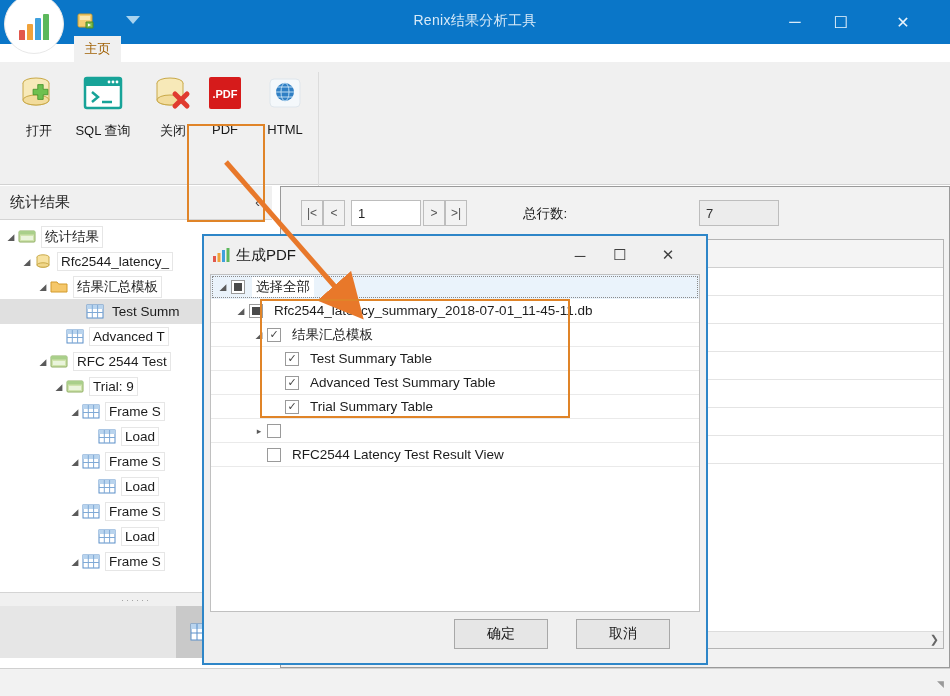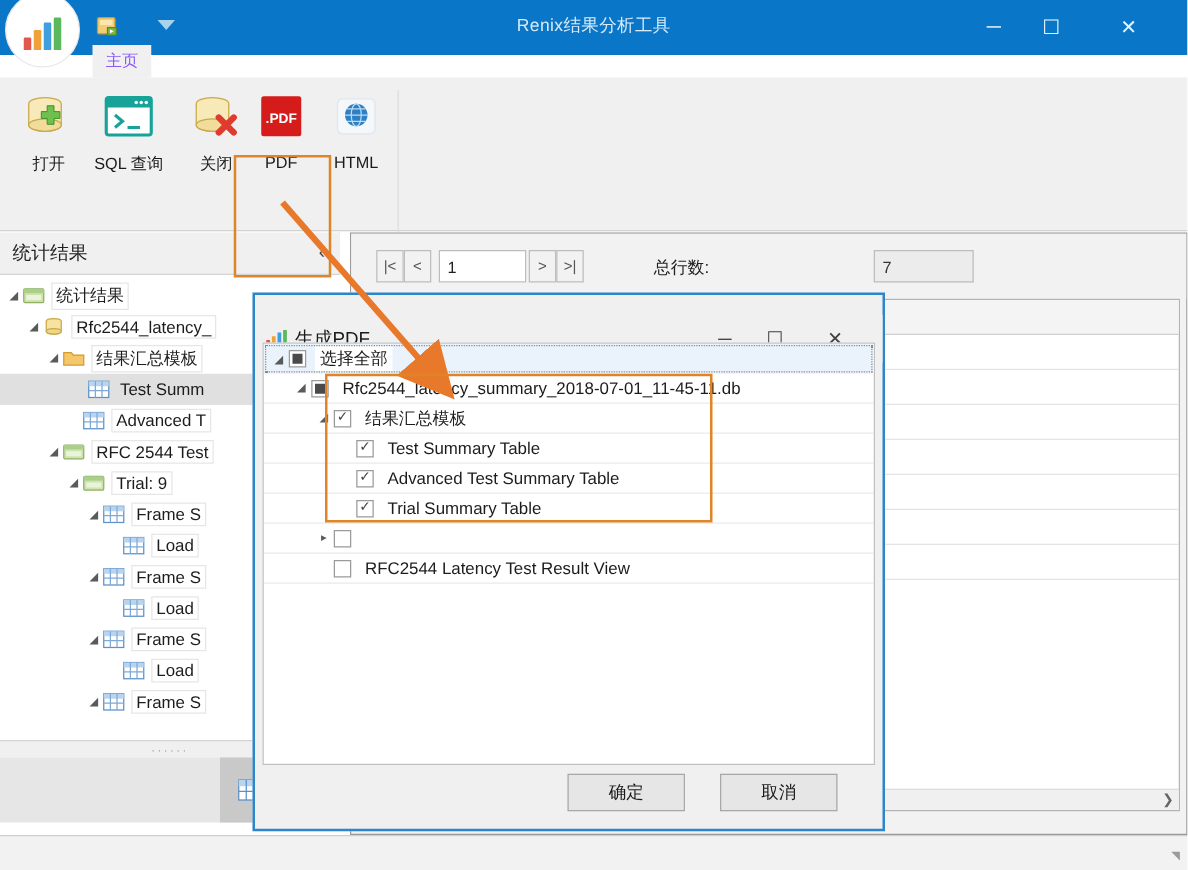--- a/index.html
+++ b/index.html
@@ -41,21 +41,21 @@
     cursor:default;
   }
   #btn-min{ right:132px; } #btn-max{ right:86px; } #btn-close{ right:24px; }
   
   #tabstrip{
     position:absolute; left:0; top:36px; width:950px; height:26px;
   }
   #tab-home{
     position:absolute; left:74px; top:0; width:47px; height:26px;
     background:#f0f0f0; display:flex; align-items:center; justify-content:center;
-    font-size:13px; color:#8b5cf6;
+    font-size:13px; color:#a16207;
   }
   
   #ribbon{
     position:absolute; left:0; top:62px; width:950px; height:123px;
     background:#f0f0f0; border-bottom:1px solid #d2d2d2;
   }
   .rb-item{
     position:absolute; top:8px; width:70px; height:84px;
     display:flex; flex-direction:column; align-items:center;
   }
@@ -171,21 +171,21 @@
   #statusbar{
     position:absolute; left:0; top:668px; width:950px; height:28px;
     background:#f2f2f2; border-top:1px solid #d0d0d0;
   }
   #resize-grip{ position:absolute; right:6px; top:10px; font-size:9px; color:#9a9a9a;}
   
   #dialog{
     position:absolute; left:202px; top:234px; width:506px; height:431px;
     background:#f0f0f0; border:2px solid #2e86c8; z-index:20;
   }
-  #dlg-titlebar{ position:absolute; left:0; top:16px; width:502px; height:38px; background:#f0f0f0;}
+  #dlg-titlebar{ position:absolute; left:0; top:0; width:502px; height:38px; background:#f0f0f0;}
   #dlg-icon{ position:absolute; left:8px; top:11px; width:18px; height:16px;}
   #dlg-title{ position:absolute; left:32px; top:10px; font-size:15px; color:#1a1a1a;}
   .dwbtn{
     position:absolute; top:0; height:38px; width:40px; color:#404040;
     display:flex; align-items:center; justify-content:center; font-size:15px;
   }
   #dlg-min{ right:106px;} #dlg-max{ right:66px;} #dlg-close{ right:18px;}
   #dlg-tree{
     position:absolute; left:6px; top:38px; width:490px; height:338px;
     background:#fff; border:1px solid #c0c0c0; overflow:hidden;
@@ -340,21 +340,21 @@
           </svg></span>
         <span class="tlabel boxed">Rfc2544_latency_</span>
       </div>
       <div class="tnode" style="padding-left: 36px;">
         <span class="tarrow">◢</span>
         <span class="ticon"><svg width="18" height="15" viewBox="0 0 18 15">
             <path d="M1 3 h6 l1.6 2 H17 v8 H1 z" fill="#f5c76a" stroke="#d39b2c"></path>
           </svg></span>
         <span class="tlabel boxed">结果汇总模板</span>
       </div>
-      <div class="tnode sel" style="padding-left: 56px;">
+      <div class="tnode sel" style="padding-left: 72px;">
         <span class="tarrow"></span>
         <span class="ticon"><svg width="18" height="15" viewBox="0 0 18 15">
             <rect x="1" y="1" width="16" height="13" fill="#fff" stroke="#5b8fc9"></rect>
             <rect x="1" y="1" width="16" height="4" fill="#b9d4ee"></rect>
             <path d="M6.3 1 v13 M11.6 1 v13 M1 8.5 h16" stroke="#7fa9d6"></path>
           </svg></span>
         <span class="tlabel">Test Summ</span>
       </div>
       <div class="tnode" style="padding-left: 52px;">
         <span class="tarrow"></span>

